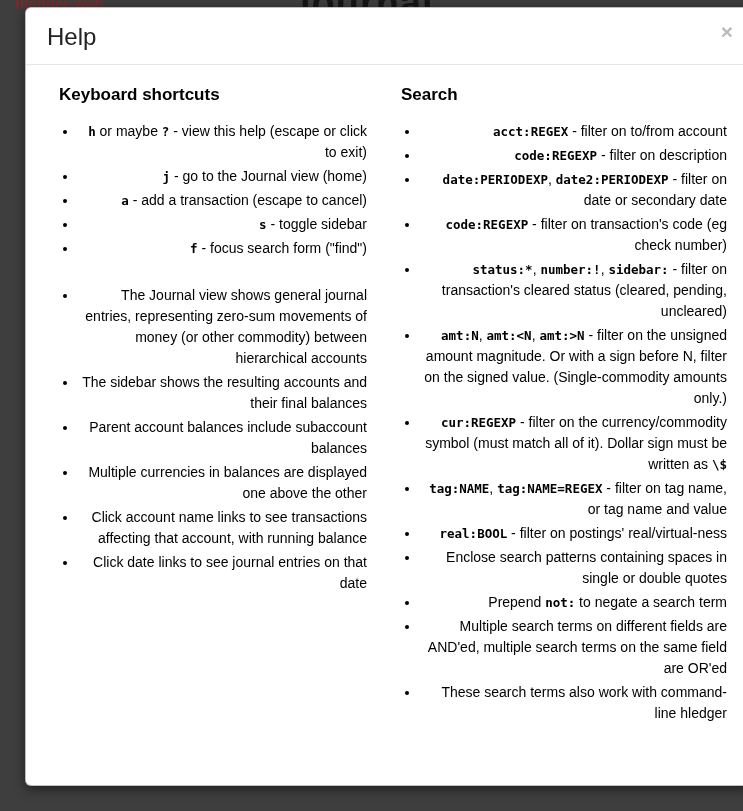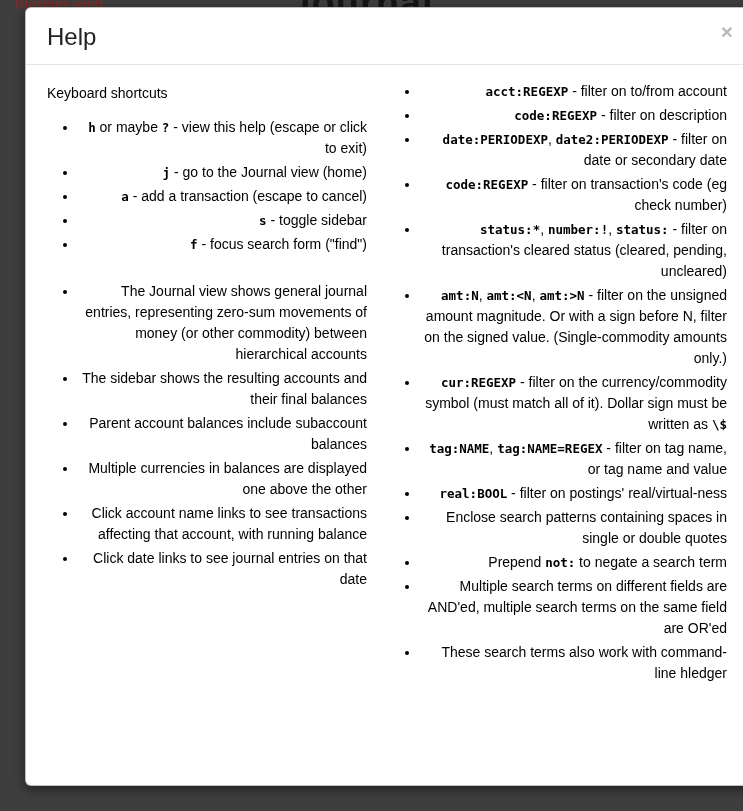--- a/index.html
+++ b/index.html
@@ -94,24 +94,24 @@
     box-sizing: border-box;
   }
   .help-col-left {
     padding-right: 22px;
   }
   .help-col-right {
     padding-right: 4px;
   }
 
   .section-heading {
-    font-size: 14px;
-    font-weight: normal;
+    font-size: 17px;
+    font-weight: bold;
     color: #000000;
-    margin: 4px 0 16px 0;
+    margin: 4px 0 16px 12px;
   }
   .help-list {
     margin: 0 0 26px 0;
     padding-left: 31px;
     list-style-type: disc;
     text-align: right;
   }
   .help-list li {
     font-size: 14px;
     line-height: 21px;
@@ -151,26 +151,27 @@
         <ul class="help-list">
           <li>The Journal view shows general journal entries, representing zero-sum movements of money (or other commodity) between hierarchical accounts</li>
           <li>The sidebar shows the resulting accounts and their final balances</li>
           <li>Parent account balances include subaccount balances</li>
           <li>Multiple currencies in balances are displayed one above the other</li>
           <li>Click account name links to see transactions affecting that account, with running balance</li>
           <li>Click date links to see journal entries on that date</li>
         </ul>
       </div>
     <div class="help-col help-col-right">
+        <h4 class="section-heading">Search</h4>
         <ul class="help-list">
-          <li><code>acct:REGEXP</code> - filter on to/from account</li>
+          <li><code>acct:REGEX</code> - filter on to/from account</li>
           <li><code>code:REGEXP</code> - filter on description</li>
           <li><code>date:PERIODEXP</code>, <code>date2:PERIODEXP</code> - filter on date or secondary date</li>
           <li><code>code:REGEXP</code> - filter on transaction's code (eg check number)</li>
-          <li><code>status:*</code>, <code>number:!</code>, <code>status:</code> - filter on transaction's cleared status (cleared, pending, uncleared)</li>
+          <li><code>status:*</code>, <code>number:!</code>, <code>sidebar:</code> - filter on transaction's cleared status (cleared, pending, uncleared)</li>
           <li><code>amt:N</code>, <code>amt:&lt;N</code>, <code>amt:&gt;N</code> - filter on the unsigned amount magnitude. Or with a sign before N, filter on the signed value. (Single-commodity amounts only.)</li>
           <li><code>cur:REGEXP</code> - filter on the currency/commodity symbol (must match all of it). Dollar sign must be written as <code>\$</code></li>
           <li><code>tag:NAME</code>, <code>tag:NAME=REGEX</code> - filter on tag name, or tag name and value</li>
           <li><code>real:BOOL</code> - filter on postings' real/virtual-ness</li>
           <li>Enclose search patterns containing spaces in single or double quotes</li>
           <li>Prepend <code>not:</code> to negate a search term</li>
           <li>Multiple search terms on different fields are AND'ed, multiple search terms on the same field are OR'ed</li>
           <li>These search terms also work with command-line hledger</li>
         </ul>
       </div>

